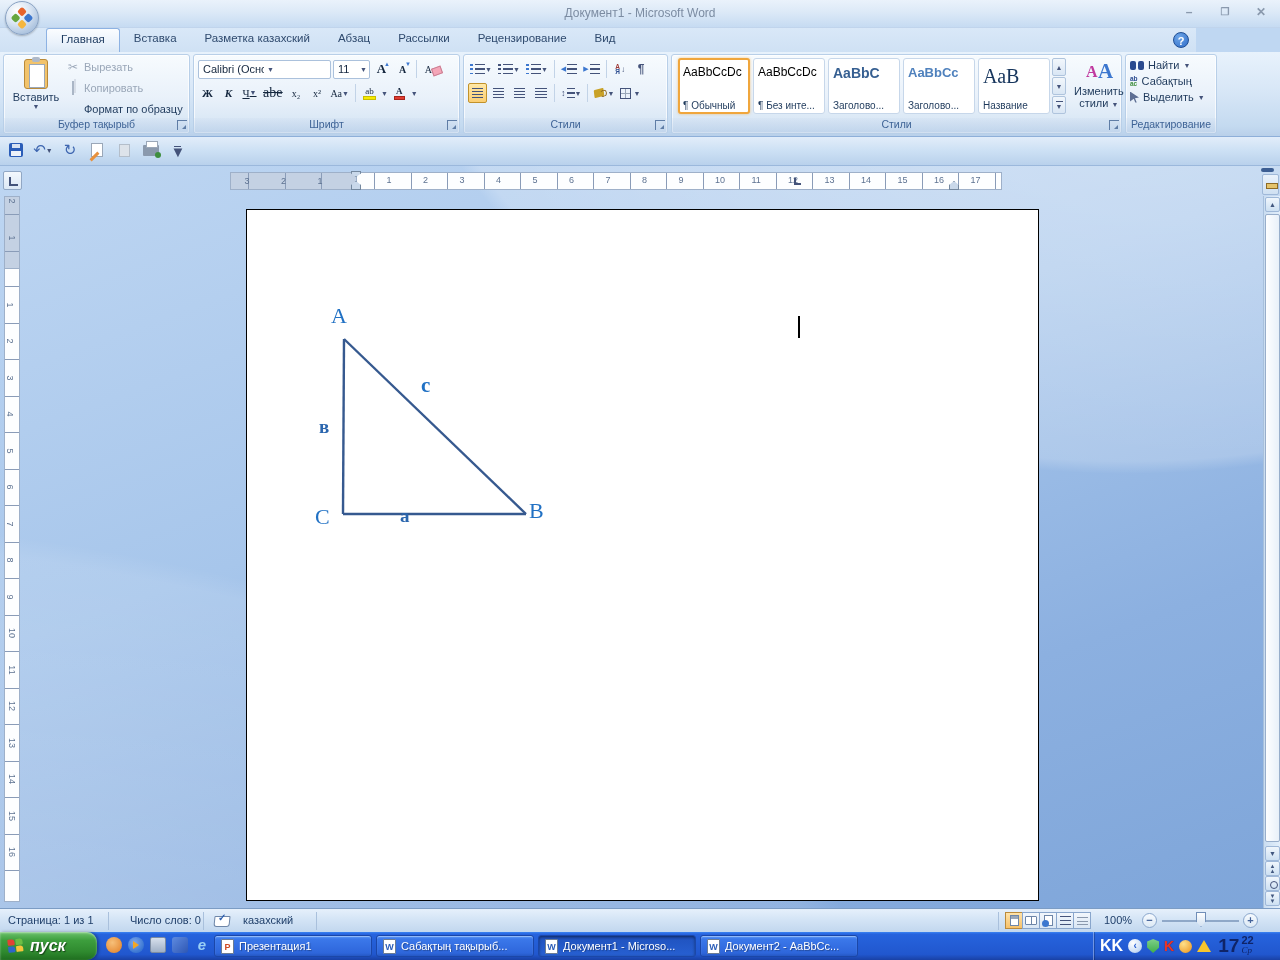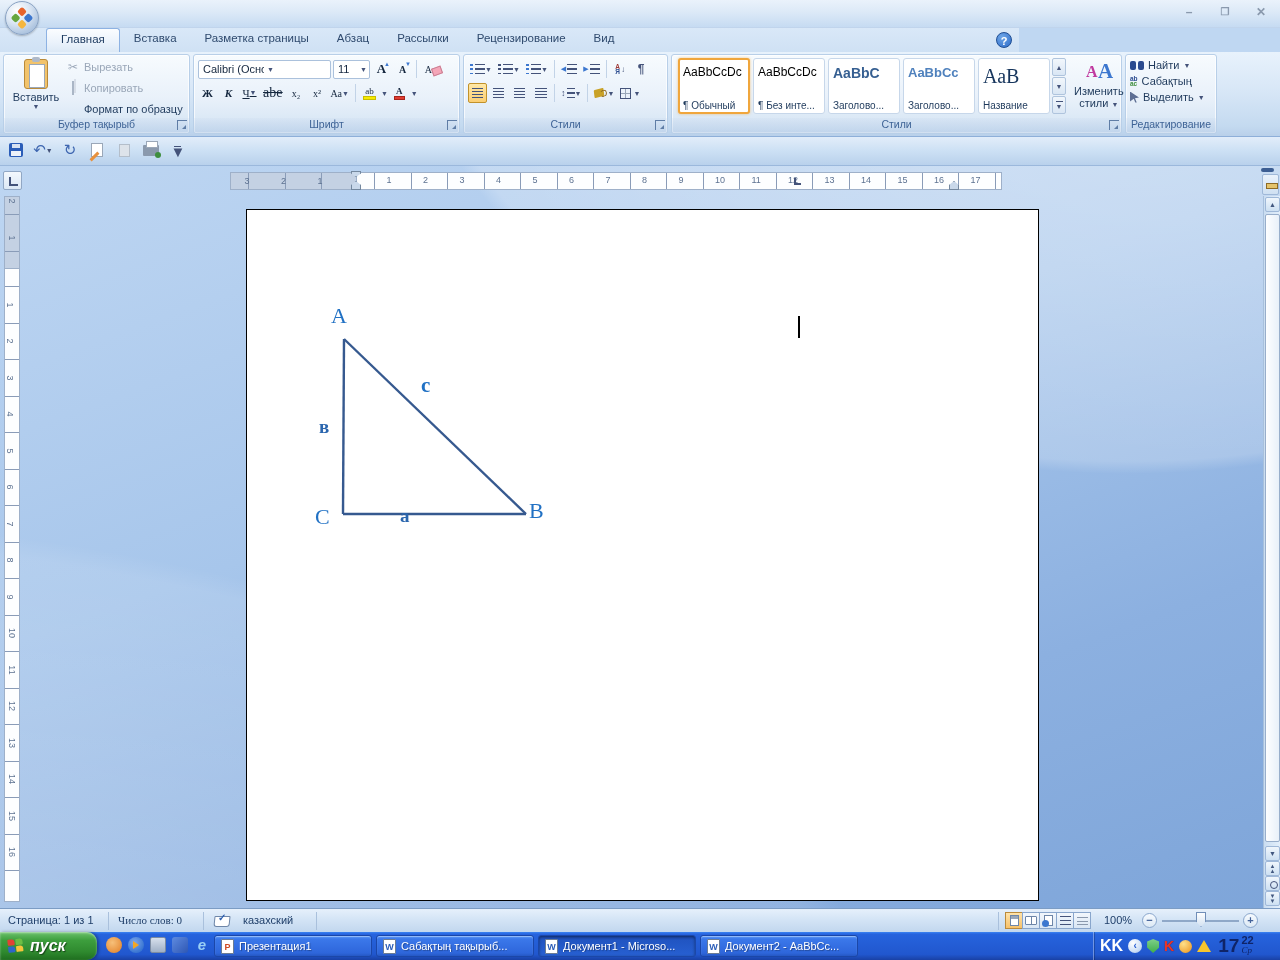--- a/index.html
+++ b/index.html
@@ -17,21 +17,21 @@
   .orb-flower i:nth-child(1){ left:0; top:0; background:#E8642C; }
   .orb-flower i:nth-child(2){ right:0; top:0; background:#3C77CF; }
   .orb-flower i:nth-child(3){ left:0; bottom:0; background:#67A73E; }
   .orb-flower i:nth-child(4){ right:0; bottom:0; background:#F4B63F; }
   .title-text { position:absolute; left:0; right:0; top:6px; text-align:center; color:#7C8CA2; font-size:12px; }
   .winbtns { position:absolute; right:6px; top:4px; display:flex; gap:10px; }
   .winbtn { width:26px; height:16px; text-align:center; color:#8A99AD; font-weight:bold; font-size:12px; line-height:16px; cursor:default; }
   .winbtn.restore { font-size:10px; }
 
   
-  .tabrow { position:absolute; left:0; top:28px; width:1019px; height:24px;
+  .tabrow { position:absolute; left:0; top:28px; width:1196px; height:24px;
     background:linear-gradient(#D9E8F8,#CFE1F4); }
   .tabs { position:absolute; left:46px; top:0; height:24px; display:flex; }
   .tab { padding:4px 14px 0 14px; height:24px; color:#2F4A6E; font-size:11.5px; border-radius:3px 3px 0 0; }
   .tab.active { background:linear-gradient(#FBFDFF,#EAF2FB 60%,#DCE9F6); border:1px solid #8DB2E3; border-bottom:none; color:#1F3C61; }
   .helpbtn { position:absolute; right:7px; top:4px; width:16px; height:16px; border-radius:50%;
     background:radial-gradient(circle at 35% 30%, #6FA7E8, #2D6BC8); color:#fff; font-weight:bold; font-size:11px;
     text-align:center; line-height:16px; border:1px solid #1F4E94; }
 
   
   .ribbon { position:absolute; left:0; top:52px; width:1280px; height:85px;
@@ -293,32 +293,33 @@
 
 <div class="titlebar">
   <div class="orb">
     <div class="orb-flower">
         <i></i>
         <i></i>
         <i></i>
         <i></i>
       </div>
   </div>
+  <div class="title-text">Документ1 - Microsoft Word</div>
   <div class="winbtns">
     <span class="winbtn">–</span>
     <span class="winbtn restore">❐</span>
     <span class="winbtn">✕</span>
   </div>
 </div>
 
 <div class="tabrow">
   <div class="tabs">
     <div class="tab active">Главная</div>
     <div class="tab">Вставка</div>
-    <div class="tab">Разметка страницы</div>
+    <div class="tab">Разметка казахский</div>
     <div class="tab">Абзац</div>
     <div class="tab">Рассылки</div>
     <div class="tab">Рецензирование</div>
     <div class="tab">Вид</div>
   </div>
   <div class="helpbtn">?</div>
 </div>
 
 <div class="ribbon">
 
@@ -679,21 +680,21 @@
     <div class="sc-btn sc-down">▼</div>
     <div class="sc-btn sc-prev">▲<br>▲</div>
     <div class="sc-btn sc-obj"></div>
     <div class="sc-btn sc-next">▼<br>▼</div>
   </div>
 </div>
 
 <div class="statusbar">
   <span class="st-item" style="left:8px;">Страница: 1 из 1</span>
   <span class="st-sep" style="left:108px;"></span>
-  <span class="st-item" style="left:118px;font-family:Liberation Serif, serif;">Число слов: 0</span>
+  <span class="st-item" style="left:130px;">Число слов: 0</span>
   <span class="st-sep" style="left:203px;"></span>
   <span class="spellbook" style="left:214px;"></span>
   <span class="st-item" style="left:243px;">казахский</span>
   <span class="st-sep" style="left:316px;"></span>
   <span class="st-sep" style="left:998px;"></span>
   <div class="viewbtns">
     <span class="vbtn active">
         <span class="vb-page shade"></span>
       </span>
     <span class="vbtn">

